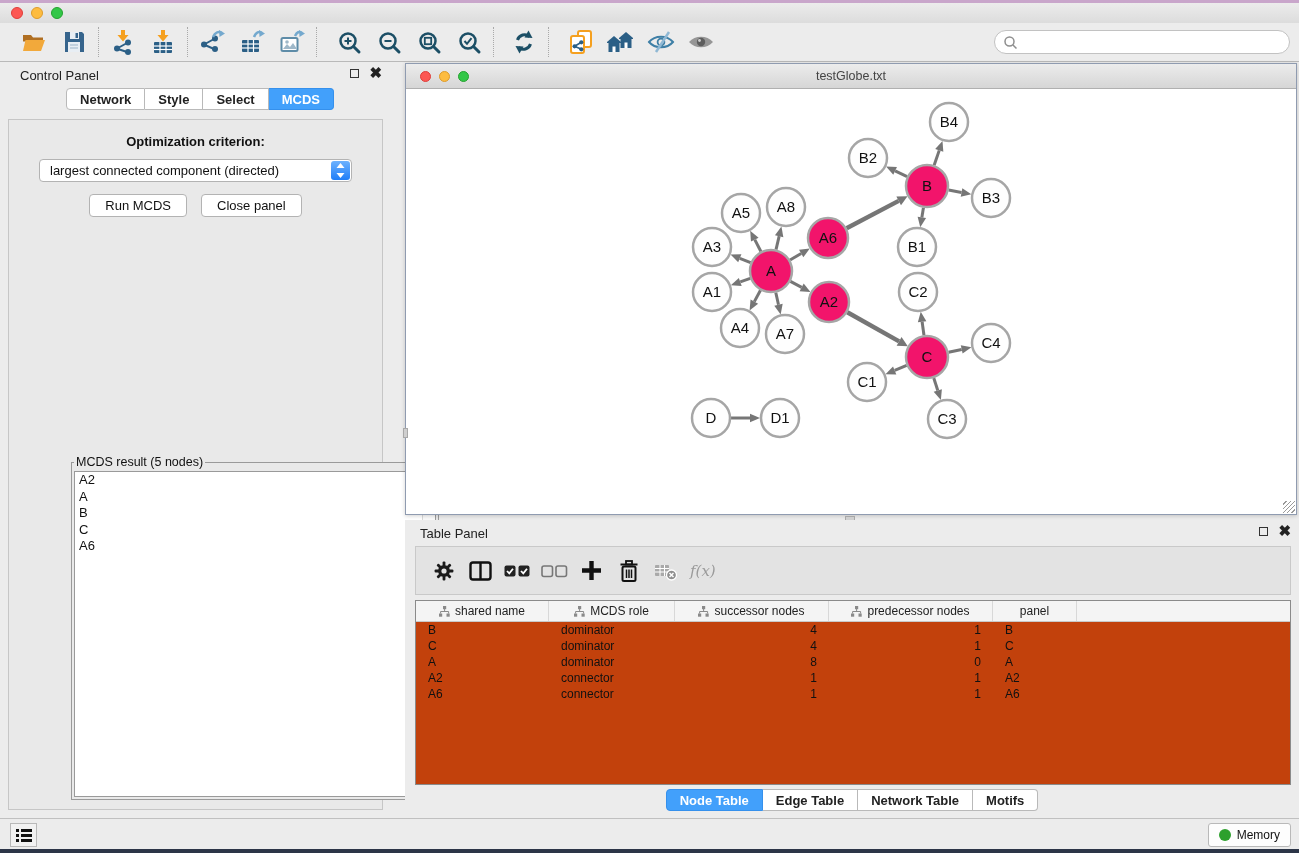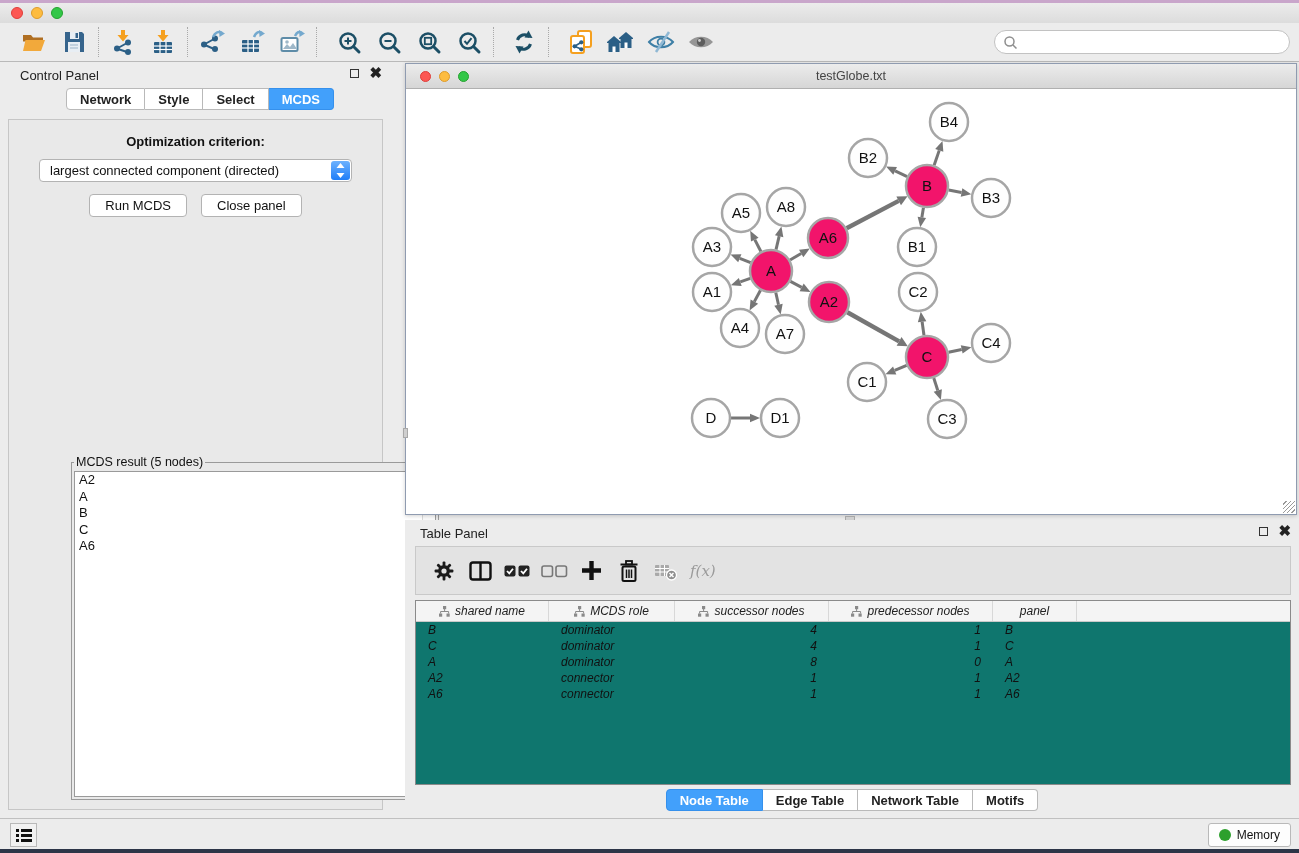--- a/index.html
+++ b/index.html
@@ -71,21 +71,21 @@
     background:repeating-linear-gradient(135deg, transparent 0 2px, #9a9a9a 2px 3px); }
   .handle-left { position:absolute; left:-1px; top:366px; width:5px; height:10px; background:#cfcfcf; border:1px solid #a8a8a8; }
   .handle-bottom { position:absolute; left:440px; top:454px; width:10px; height:5px; background:#cfcfcf; border:1px solid #a8a8a8; }
 
   
   .tpanel { position:absolute; left:405px; top:458px; right:0; bottom:0; background:#ececec; }
   .tp-toolbar { position:absolute; left:10px; right:8px; top:26px; height:49px; background:#e3e3e3;
     border:1px solid #c9c9c9; display:flex; align-items:center; padding-left:9px; }
   .tp-ic { width:37px; height:34px; display:flex; align-items:center; justify-content:center; }
   .fx { font-family:"DejaVu Serif", serif; font-style:italic; color:#9a9a9a; font-size:15px; margin-left:6px; }
-  .grid-wrap { position:absolute; left:10px; right:8px; top:80px; bottom:33px; background:#0f766e; border:1px solid #8a8a8a; overflow:hidden;font-style:italic; }
+  .grid-wrap { position:absolute; left:10px; right:8px; top:80px; bottom:33px; background:#c2410c; border:1px solid #8a8a8a; overflow:hidden; }
   .thead { display:flex; height:21px; border-bottom:1px solid #c9c9c9; background:#f4f4f4; }
   .th { display:flex; align-items:center; justify-content:center; gap:5px; font-size:12px; color:#222;
     border-right:1px solid #d8d8d8; height:100%; }
   .tr { display:flex; height:16px; align-items:center; }
   .td { font-size:12px; color:#111; padding:0 12px; overflow:hidden; white-space:nowrap; }
   .tp-tabs { position:absolute; left:0; right:0; bottom:7px; display:flex; justify-content:center; }
 
   
   .statusbar { position:absolute; bottom:4px; left:0; right:0; height:31px; background:#ececec;
     border-top:1px solid #c0c0c0; }

